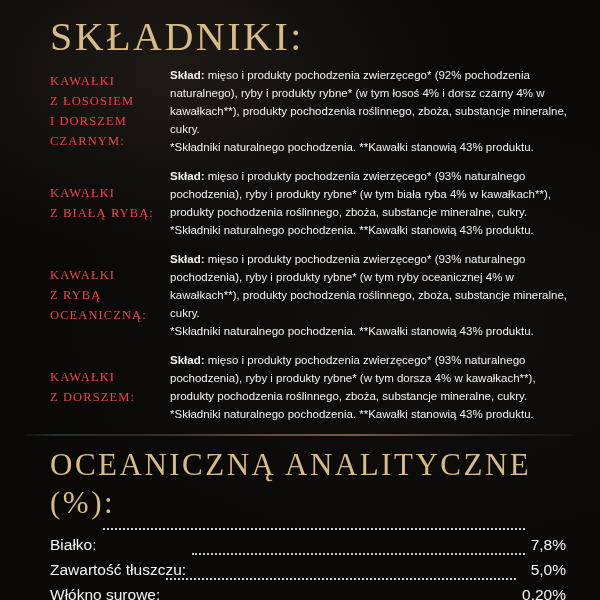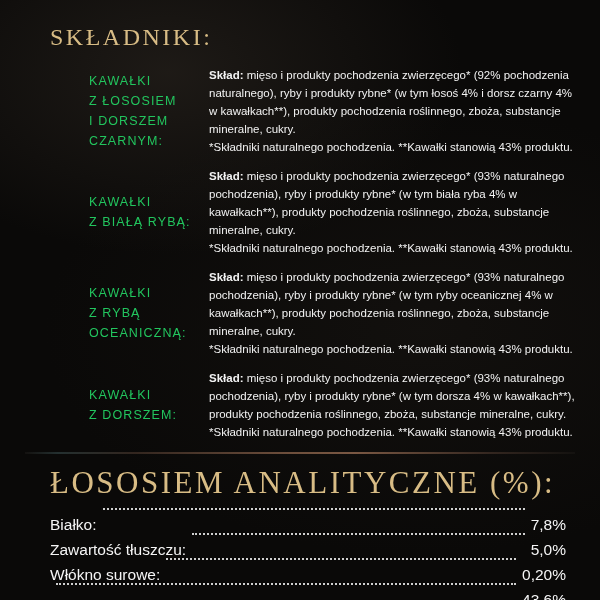--- a/index.html
+++ b/index.html
@@ -21,41 +21,40 @@
   .page {
     width: 600px;
     height: 600px;
     box-sizing: border-box;
     padding-top: 18px;
   }
   .main-title {
     font-family: "Liberation Serif", serif;
     font-weight: 400;
     color: #d8bc85;
-    font-size: 24px;
+    font-size: 40px;
     line-height: 38px;
     letter-spacing: 2.5px;
     margin: 0 0 10px 50px;
   }
   .section {
     display: flex;
     align-items: center;
     padding: 0 23px 0 50px;
     margin-bottom: 11px;
   }
   .section-label {
     flex: 0 0 108px;
     width: 108px;
-    font-family: Liberation Sans, sans-serif;
-    color: #22c55e;
+    font-family: Liberation Serif, serif;
+    color: #ef4444;
     font-size: 12.5px;
     line-height: 20px;
     letter-spacing: 1.1px;
     white-space: pre-line;
-    margin-left: 39px;
   }
   .section-body {
     flex: 1;
     font-size: 11.5px;
     line-height: 18px;
     color: #f2f2f2;
     margin-left: 12px;
   }
   .section-body .bold { font-weight: bold; }
   .section-body .note { margin: 0; }
@@ -137,21 +136,21 @@
     <div class="section-label">KAWAŁKI
 Z DORSZEM:</div>
     <div class="section-body">
       <div><span class="bold">Skład:</span> <span>mięso i produkty pochodzenia zwierzęcego* (93% naturalnego pochodzenia), ryby i produkty rybne* (w tym dorsza 4% w kawałkach**), produkty pochodzenia roślinnego, zboża, substancje mineralne, cukry.</span></div>
       <div class="note">*Składniki naturalnego pochodzenia. **Kawałki stanowią 43% produktu.</div>
     </div>
   </div>
 
   <hr class="divider">
 
-  <h2 class="analytics-title">ŁOSOSIEM ANALITYCZNE (%):</h2>
+  <h2 class="analytics-title">OCEANICZNĄ ANALITYCZNE (%):</h2>
 
   <div class="analytics-list">
     <div class="analytics-row">
       <span class="label">Białko:</span>
       <span class="leader"></span>
       <span class="value">7,8%</span>
     </div>
     <div class="analytics-row">
       <span class="label">Zawartość tłuszczu:</span>
       <span class="leader"></span>

